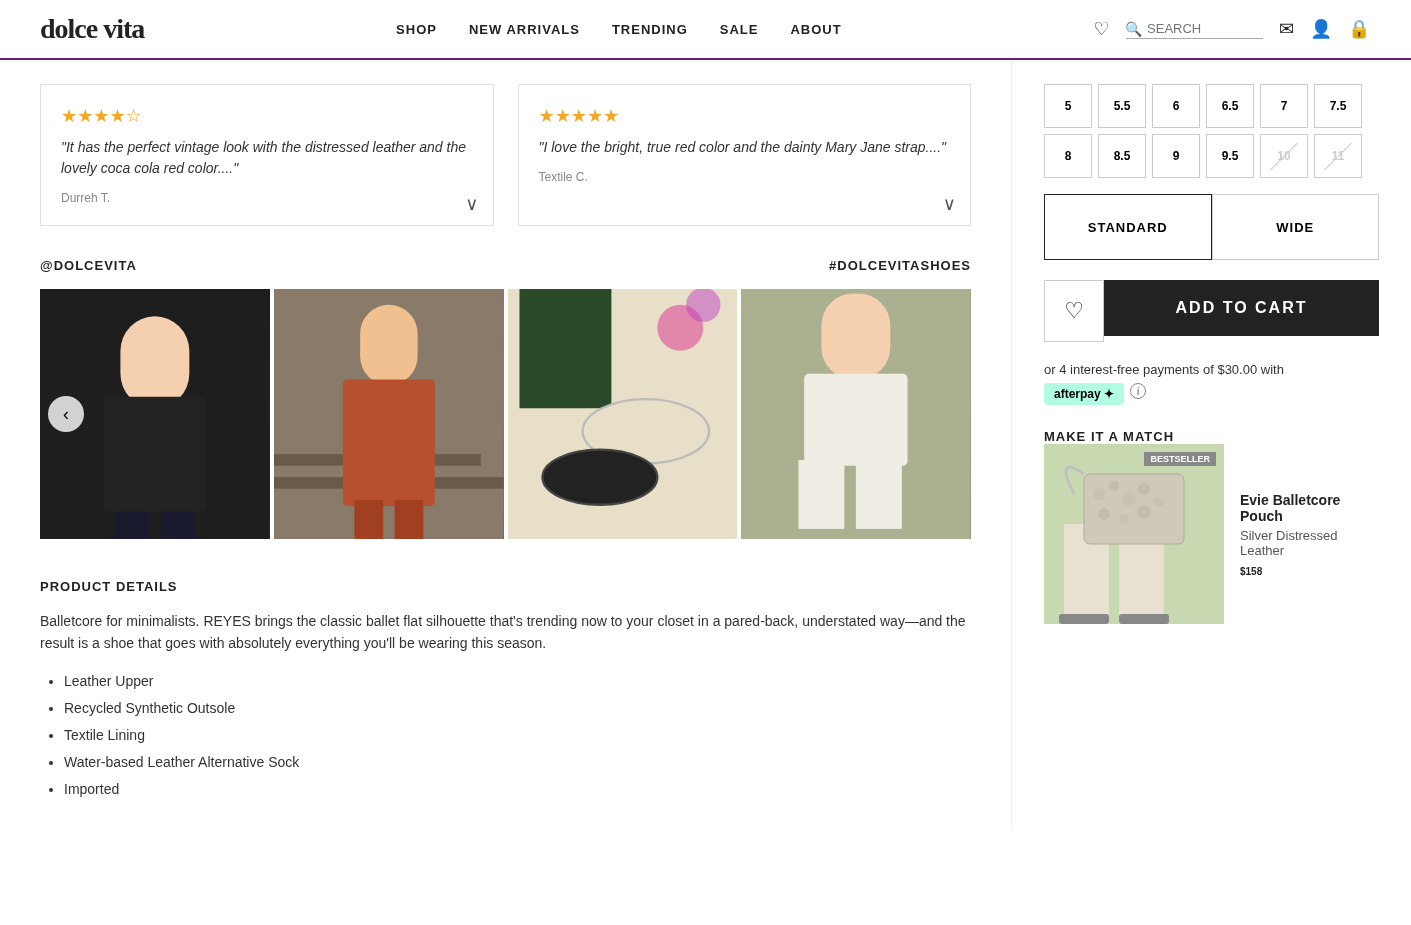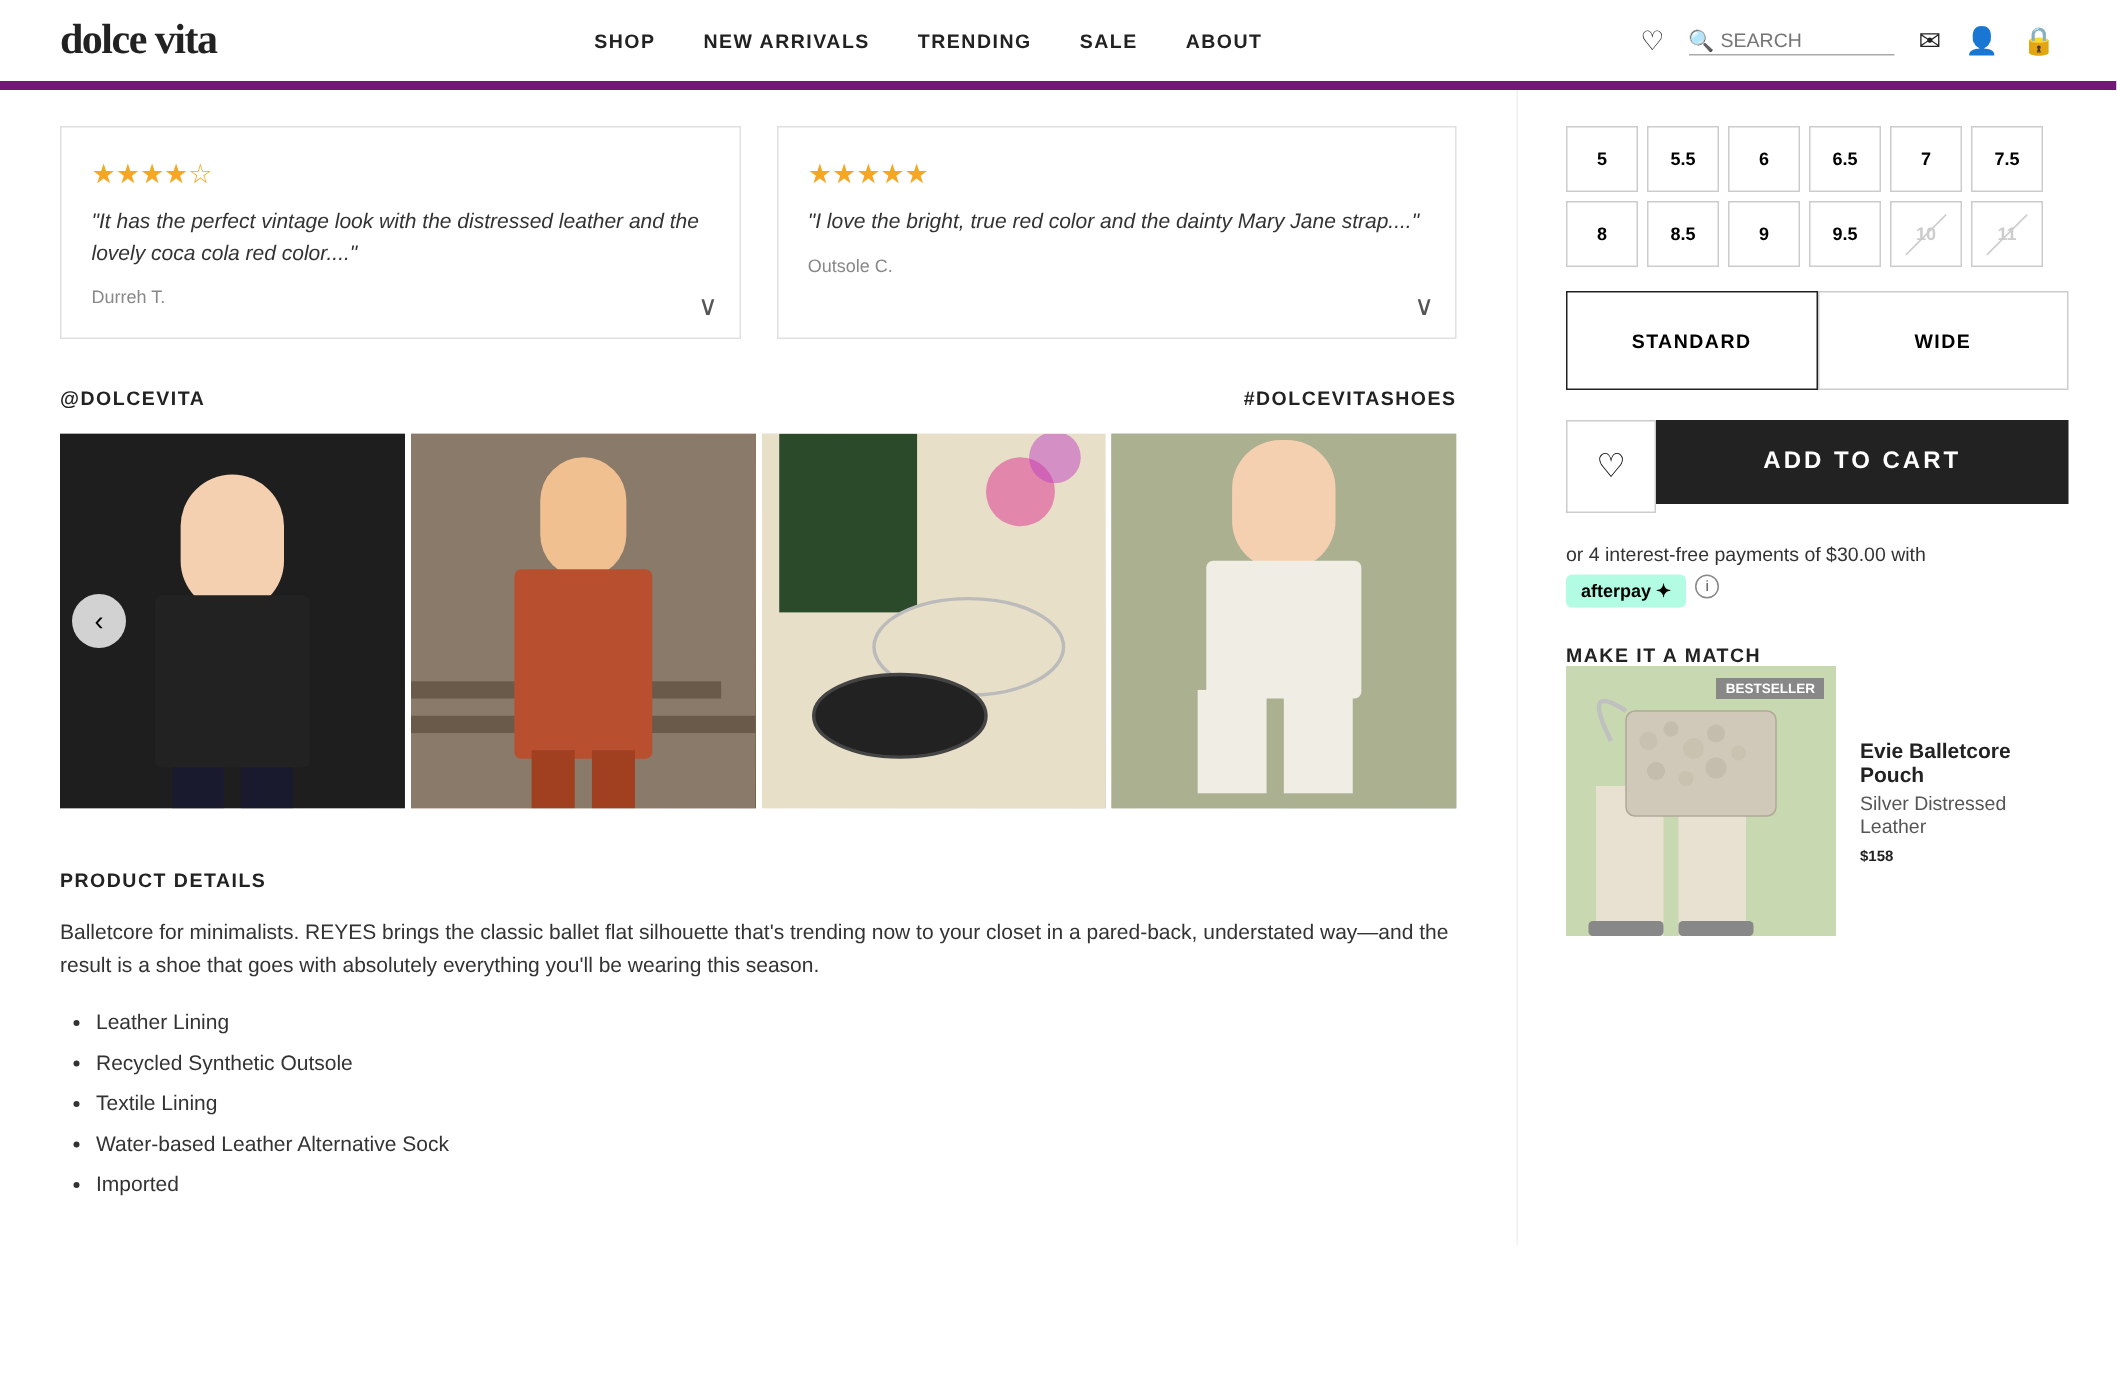--- a/index.html
+++ b/index.html
@@ -1,21 +1,21 @@
 <!DOCTYPE html>
 <html><head>
   <meta charset="utf-8">
   <style>
     * { margin: 0; padding: 0; box-sizing: border-box; }
     body { font-family: Arial, Helvetica, sans-serif; background: #fff; color: #222; font-size: 14px; }
 
     
     nav {
       display: flex; align-items: center; justify-content: space-between;
-      padding: 0 40px; height: 60px; border-bottom: 6px solid #701a75;
+      padding: 0 40px; height: 60px; border-bottom: 2px solid #701a75;
       position: sticky; top: 0; background: #fff; z-index: 100;
     }
     .logo { font-family: Georgia, serif; font-size: 28px; font-weight: 700; letter-spacing: -1px; }
     .nav-links { display: flex; gap: 32px; }
     .nav-links a { text-decoration: none; color: #222; font-size: 13px; font-weight: 600; letter-spacing: 1px; }
     .nav-right { display: flex; align-items: center; gap: 16px; }
     .nav-right .search-wrap { display: flex; align-items: center; border-bottom: 1px solid #aaa; }
     .nav-right .search-wrap input { border: none; outline: none; font-size: 13px; color: #999; width: 120px; padding: 2px 4px; }
     .nav-icon { font-size: 18px; cursor: pointer; }
 
@@ -130,21 +130,21 @@
     <div class="reviews-section">
       <div class="review-card">
         <div class="stars">★★★★☆</div>
         <div class="review-text">"It has the perfect vintage look with the distressed leather and the lovely coca cola red color...."</div>
         <div class="reviewer">Durreh T.</div>
         <span class="review-expand">∨</span>
       </div>
       <div class="review-card">
         <div class="stars">★★★★★</div>
         <div class="review-text">"I love the bright, true red color and the dainty Mary Jane strap...."</div>
-        <div class="reviewer">Outsole C.</div>
+        <div class="reviewer">Textile C.</div>
         <span class="review-expand">∨</span>
       </div>
     </div>
 
     <div class="social-header">
       <span class="social-tag">@DOLCEVITA</span>
       <span class="social-tag">#DOLCEVITASHOES</span>
     </div>
 
     <div class="carousel-wrap">
@@ -193,21 +193,21 @@
             <rect x="100" y="165" width="40" height="60" fill="#f0ede5"></rect>
           </svg>
         </div>
       </div>
     </div>
 
     <div class="product-details">
       <div class="product-details-title">PRODUCT DETAILS</div>
       <div class="product-details-desc">Balletcore for minimalists. REYES brings the classic ballet flat silhouette that's trending now to your closet in a pared-back, understated way—and the result is a shoe that goes with absolutely everything you'll be wearing this season.</div>
       <ul>
-        <li>Leather Lining</li>
+        <li>Leather Upper</li>
         <li>Recycled Synthetic Outsole</li>
         <li>Textile Lining</li>
         <li>Water-based Leather Alternative Sock</li>
         <li>Imported</li>
       </ul>
     </div>
 
   </div>
 
   <div class="right-panel">

